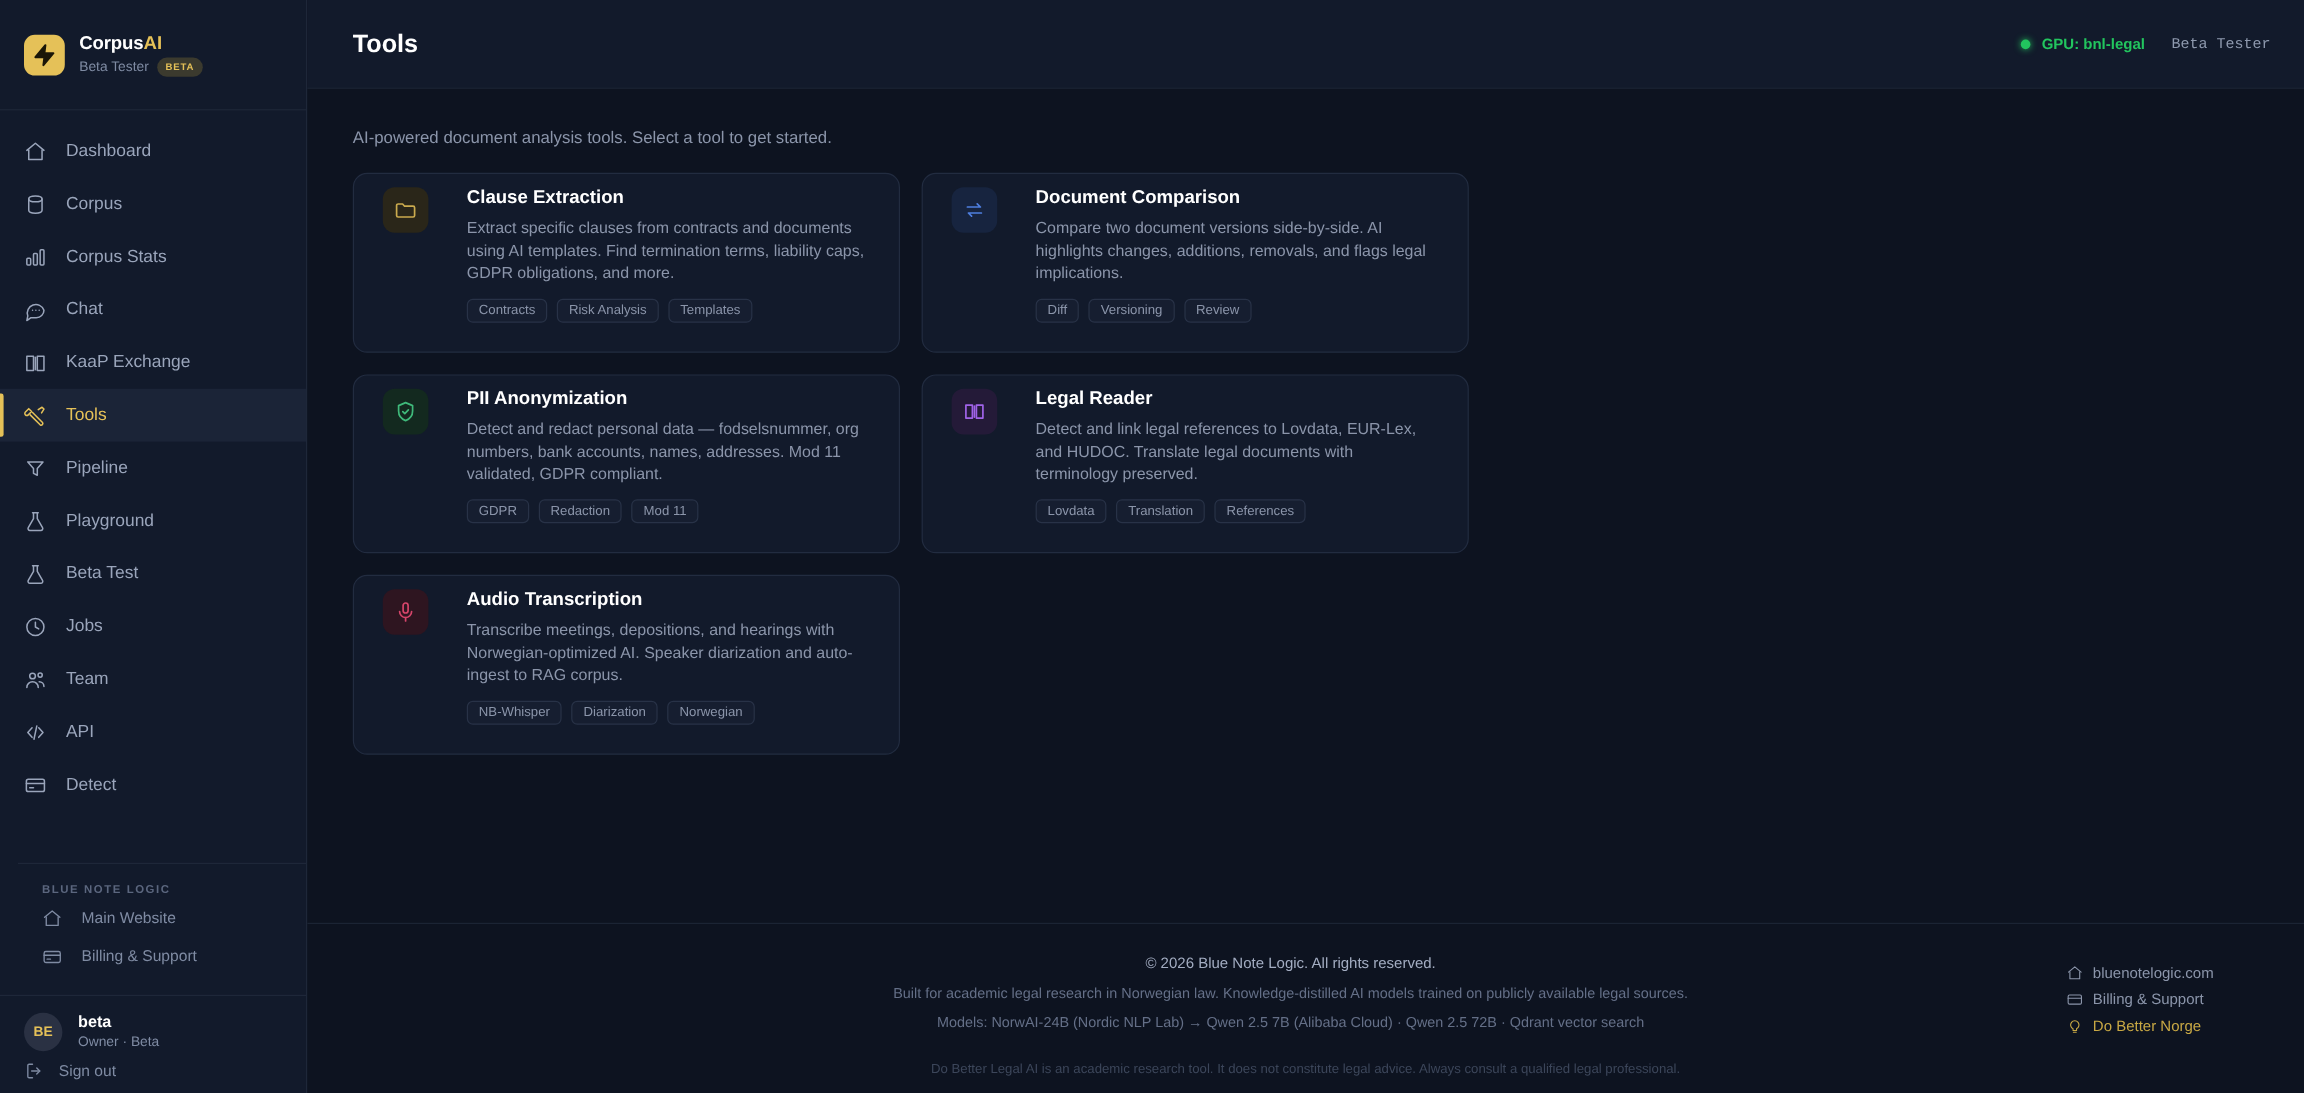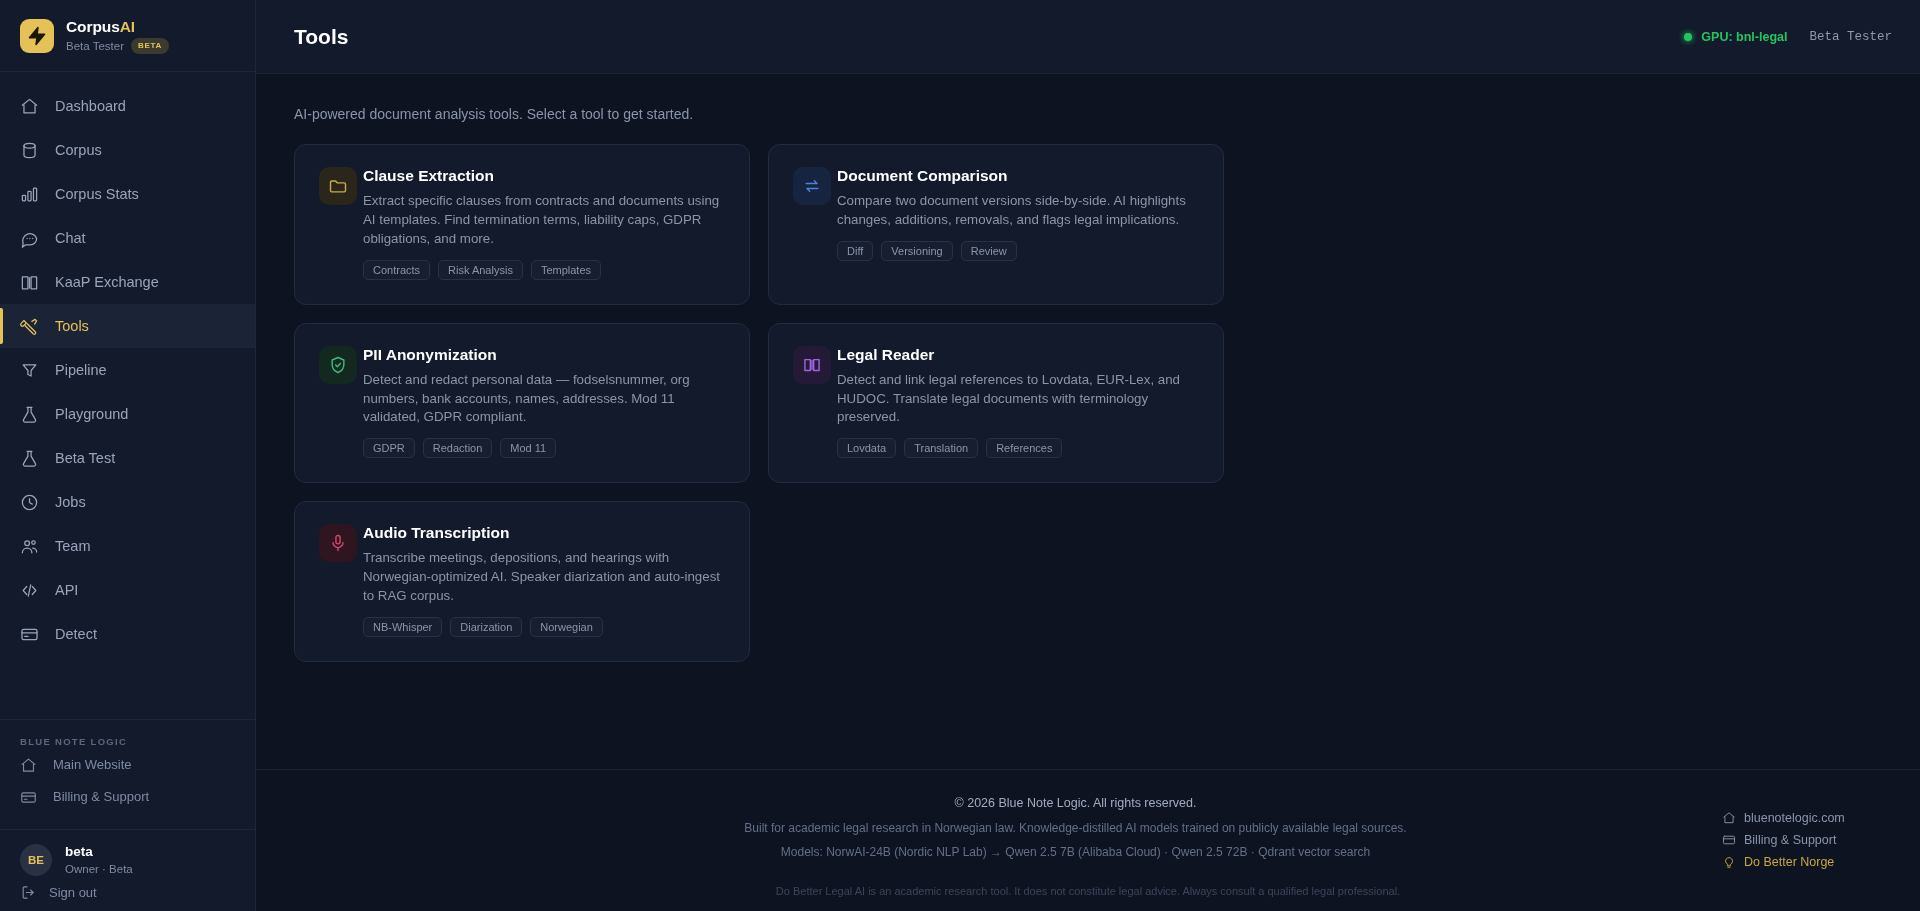--- a/index.html
+++ b/index.html
@@ -17,21 +17,21 @@
     width: 256px; height: 911px; flex: 0 0 256px;
     background: #121a2b;
     border-right: 1px solid #1e2739;
     display: flex; flex-direction: column;
     position: relative;
   }
   .brand {
     display: flex; align-items: center; gap: 12px;
     padding: 20px 18px 20px 20px;
     border-bottom: 1px solid #1e2739;
-    height: 72px;
+    height: 92px;
   }
   .brand-logo {
     width: 34px; height: 34px; border-radius: 9px;
     background: #e5c158;
     display: flex; align-items: center; justify-content: center;
     flex: 0 0 34px;
   }
   .brand-logo svg { display: block; }
   .brand-text { line-height: 1.25; }
   .brand-name { font-size: 15.5px; font-weight: bold; color: #ffffff; letter-spacing: -0.1px; }
@@ -56,20 +56,21 @@
   .nav-item.active { background: #1b2437; color: #e5c158; }
   .nav-item.active::before {
     content: ""; position: absolute; left: 0; top: 4px; bottom: 4px;
     width: 3px; background: #e5c158; border-radius: 0 2px 2px 0;
   }
 
   .side-section {
     margin-top: auto;
     border-top: 1px solid #1e2739;
     padding: 16px 0 8px 0;
+    margin-left: 15px;
   }
   .side-section-title {
     font-size: 9.5px; letter-spacing: 1.3px; font-weight: bold;
     color: #5b667e; padding: 0 20px 10px 20px;
   }
   .side-link {
     display: flex; align-items: flex-start; gap: 16px;
     height: 32px; padding: 0 20px;
     color: #7f8ba3; font-size: 13px; cursor: pointer;
   }
@@ -119,22 +120,22 @@
   .cards {
     display: grid;
     grid-template-columns: 456px 456px;
     gap: 18px 18px;
     padding: 0 38px;
   }
   .card {
     background: #121a2b;
     border: 1px solid #222c40;
     border-radius: 12px;
-    padding: 22px 24px 24px 24px;
-    display: flex; gap: 6px;
+    padding: 11px 24px 24px 24px;
+    display: flex; gap: 32px;
     cursor: pointer;
   }
   .card-icon {
     width: 38px; height: 38px; border-radius: 10px; flex: 0 0 38px;
     display: flex; align-items: center; justify-content: center;
   }
   .card-icon svg { display: block; fill: none; stroke-width: 1.7; stroke-linecap: round; stroke-linejoin: round; }
   .card-body { flex: 1; min-width: 0; }
   .card-title { font-size: 15.5px; font-weight: bold; color: #ffffff; margin-bottom: 7px; }
   .card-desc { font-size: 13.3px; line-height: 1.42; color: #8b95aa; }
@@ -145,21 +146,21 @@
     padding: 3px 9px; background: #161e30;
   }
 
   
   .footer {
     margin-top: auto;
     border-top: 1px solid #1b2434;
     padding: 26px 38px 14px 38px;
     position: relative;
   }
-  .footer-cols { display: flex; align-items: flex-end; justify-content: space-between; gap: 45px; }
+  .footer-cols { display: flex; align-items: center; justify-content: space-between; gap: 45px; }
   .footer-left { flex: 1; text-align: center; padding-left: 180px; }
   .footer-copy { font-size: 12.5px; color: #a3adc2; margin-bottom: 11px; }
   .footer-line { font-size: 12px; color: #646f87; margin-bottom: 10px; }
   .footer-right { display: flex; flex-direction: column; align-items: flex-start; gap: 8px; min-width: 160px; }
   .footer-link { display: flex; align-items: center; gap: 8px; font-size: 12.5px; color: #8b95aa; cursor: pointer; }
   .footer-link.accent { color: #c8a844; }
   .footer-link .ico { width: 14px; height: 14px; flex: 0 0 14px; display:flex; align-items:center; justify-content:center; }
   .footer-link svg { display: block; stroke: currentColor; fill: none; stroke-width: 1.6; stroke-linecap: round; stroke-linejoin: round; }
   .disclaimer {
     text-align: center; font-size: 11px; color: #3c465a; margin-top: 16px;

